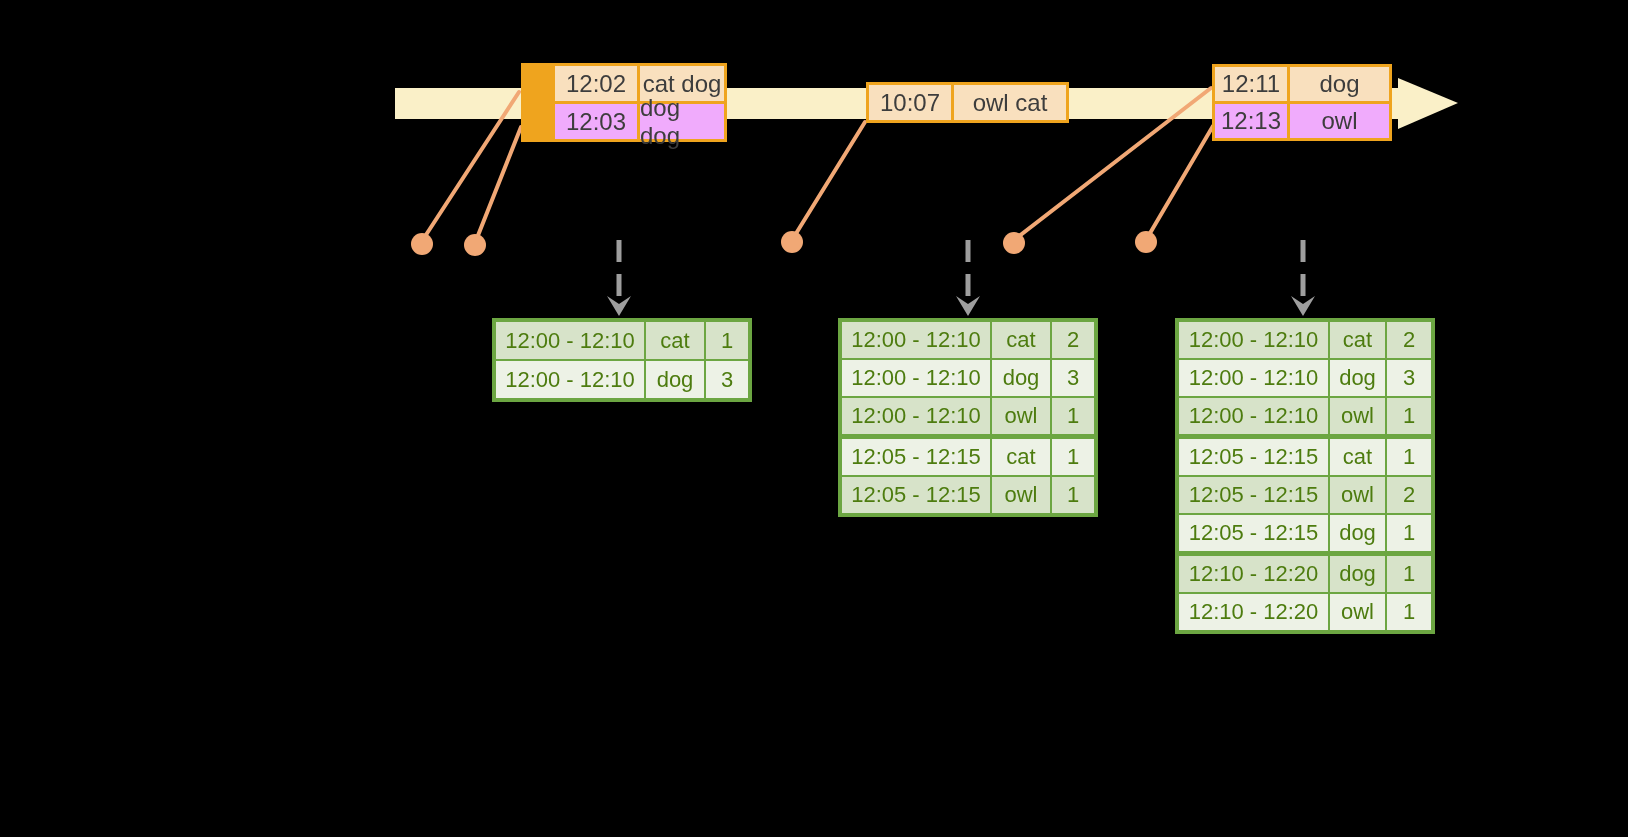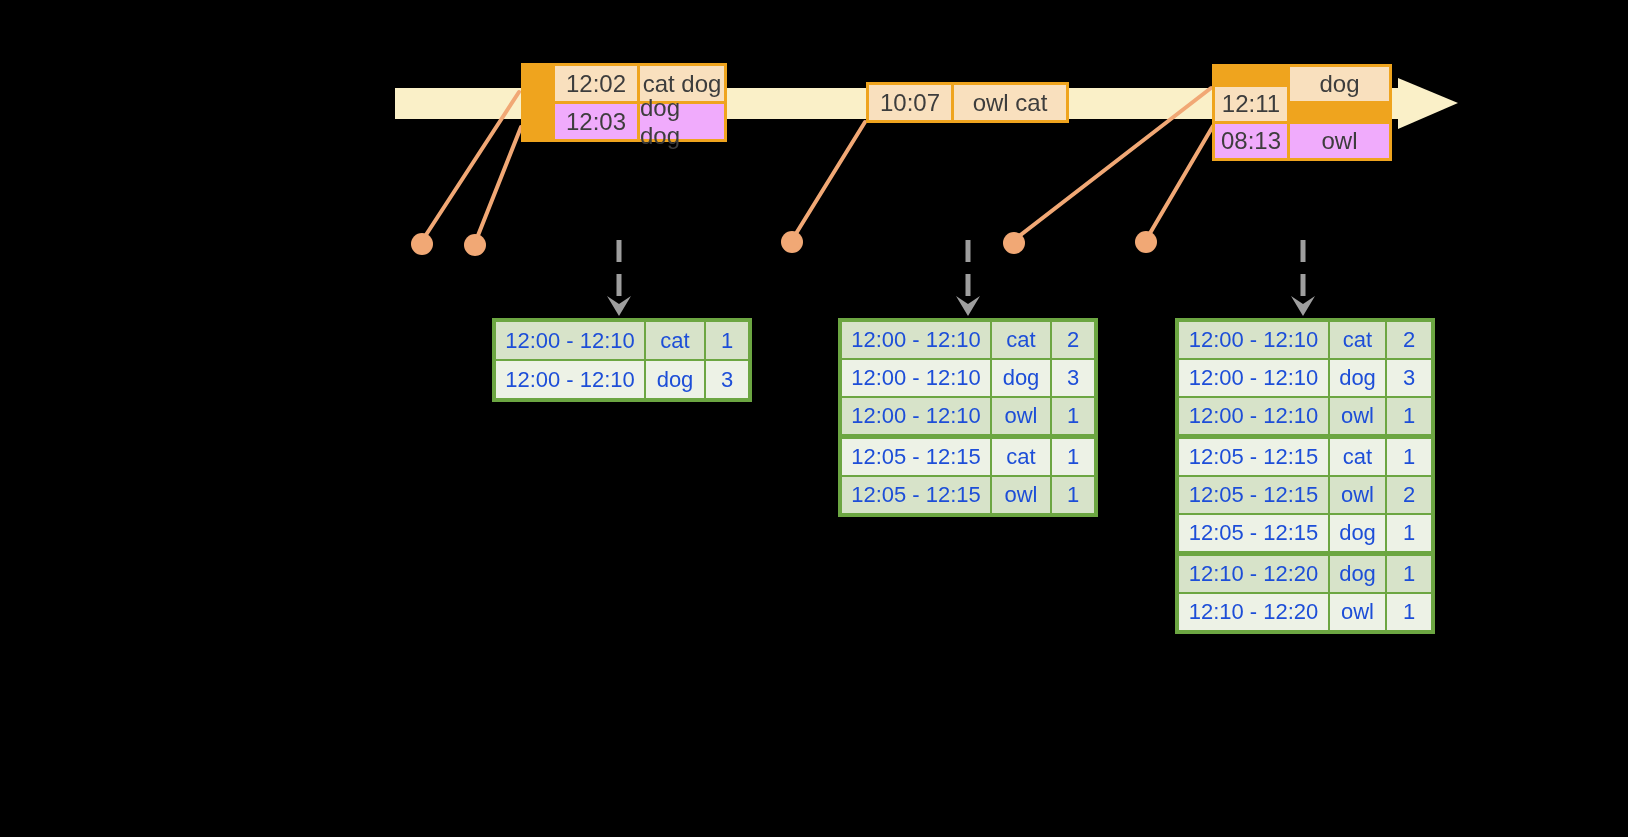--- a/index.html
+++ b/index.html
@@ -16,21 +16,21 @@
          font-size:24px;color:#3D3D3D;}
   .et3 .ecell{height:34px;}
   .edark{background:#F9E0BE;}
   .elight{background:#f0abfc;}
 
   
   .rtable{position:absolute;background:#6CA642;padding:4px;display:flex;flex-direction:column;gap:2px;}
   .rrow{display:flex;gap:2px;}
   .rrow.group-start{margin-top:3px;}
   .rcell{height:36px;display:flex;align-items:center;justify-content:center;
-         font-size:22px;color:#1d4ed8;}
+         font-size:22px;color:#4d7c0f;}
   .rt1 .rcell{height:37px;}
   .rwin{width:148px;}
   .rword{width:58px;}
   .rcount{width:42px;}
   .rdark{background:#D7E3C9;}
   .rlight{background:#EDF2E6;}
 </style>
 </head>
 <body>
 
@@ -80,25 +80,25 @@
 
   <div class="etable" style="left:866px;top:82px;">
     <div class="erow">
       <div class="ecell edark" style="width:82px;">10:07</div>
       <div class="ecell edark" style="width:112px;">owl cat</div>
     </div>
   </div>
 
   <div class="etable et3" style="left:1212px;top:64px;">
     <div class="erow">
-      <div class="ecell edark" style="width:72px;margin-top:20px;">12:11</div>
+      <div class="ecell edark" style="width:72px;">12:11</div>
       <div class="ecell edark" style="width:99px;">dog</div>
     </div>
     <div class="erow">
-      <div class="ecell elight" style="width:72px;">08:13</div>
+      <div class="ecell elight" style="width:72px;">12:13</div>
       <div class="ecell elight" style="width:99px;">owl</div>
     </div>
   </div>
 
   <div class="rtable rt1" style="left:492px;top:318px;">
     <div class="rrow">
       <div class="rcell rwin rdark">12:00 - 12:10</div>
       <div class="rcell rword rdark">cat</div>
       <div class="rcell rcount rdark">1</div>
     </div>

